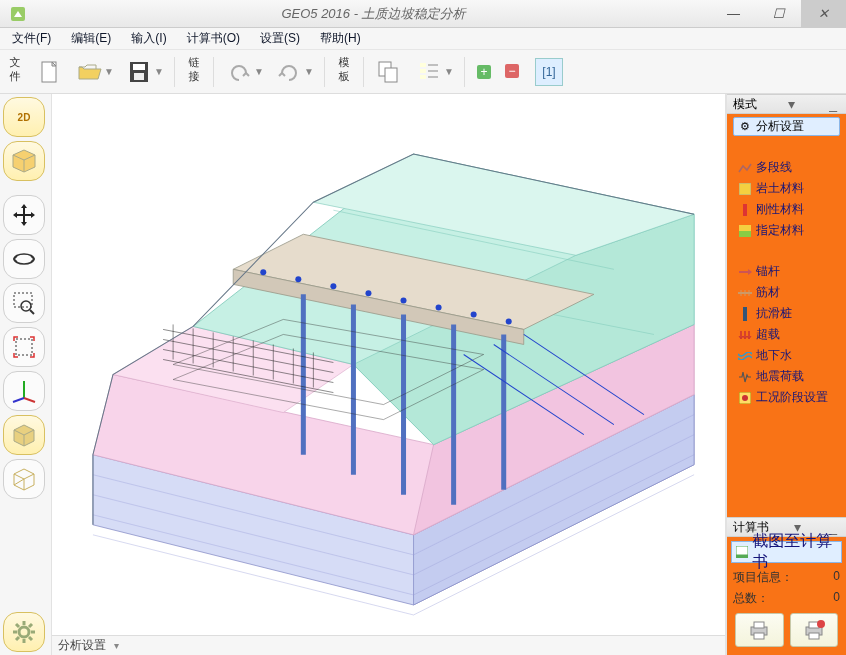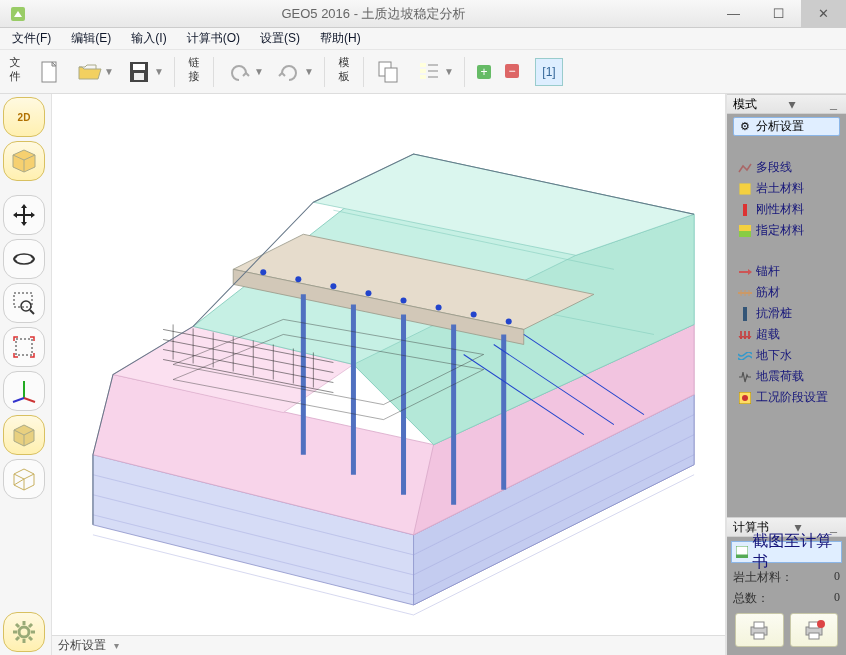--- a/index.html
+++ b/index.html
@@ -1,17 +1,17 @@
 <!DOCTYPE html>
 <html><head>
 <meta charset="utf-8">
 <style>
   * { box-sizing: border-box; }
   html, body { margin:0; padding:0; width:846px; height:655px; font-family: "Microsoft YaHei", Arial, sans-serif; font-size:12px; background:#eeeeee; overflow:hidden; }
-  .titlebar { height:28px; background:linear-gradient(#f8f8f8,#e8e8e8); border-bottom:1px solid #ccc; display:flex; align-items:center; }
+  .titlebar { height:28px; background:linear-gradient(#f8f8f8,#e8e8e8); border-bottom:1px solid #ccc; display:flex; align-items:center;font-style:italic; }
   .titlebar .logo { width:36px; height:28px; display:flex; align-items:center; justify-content:center; }
   .titlebar .title { flex:1; text-align:center; color:#666; font-size:13px; }
   .winbtns { display:flex; height:28px; }
   .winbtn { width:45px; height:28px; display:flex; align-items:center; justify-content:center; color:#555; font-size:13px; }
   .winbtn.close { background:#ccc; }
   .menubar { height:22px; background:#f6f6f6; border-bottom:1px solid #e6e6e6; display:flex; align-items:center; padding:0 6px; gap:8px; color:#0f172a; }
   .menubar span { padding:1px 6px; cursor:default; }
   .toolbar { height:44px; background:#f6f6f6; border-bottom:1px solid #ddd; display:flex; align-items:center; padding:0 4px; gap:6px; }
   .tbtn { height:36px; padding:0 4px; display:flex; align-items:center; justify-content:center; gap:2px; }
   .tb-sep { width:1px; height:30px; background:#ddd; margin:0 2px; }
@@ -26,21 +26,21 @@
   .rbtn.active { background:linear-gradient(#fff9e0,#fff0b0); border-color:#d8c060; }
   .rbtn.sel { background:linear-gradient(#fff9e0,#fff0b0); border-color:#d8c060; }
 
   
   .canvas { flex:1; height:100%; background:#ffffff; border-right:1px solid #e2e2e2; display:flex; flex-direction:column; }
   .viewport { flex:1; position:relative; overflow:hidden; background:#fff; }
   .statusrow { height:20px; border-top:1px solid #ddd; background:#f6f6f6; display:flex; align-items:center; padding:0 6px; gap:8px; color:#444; }
   .statusrow .drop { font-size:10px; color:#888; }
 
   
-  .right-col { width:120px; height:100%; background:#a3a3a3; border-left:1px solid #e2e2e2; display:flex; flex-direction:column;font-family:Liberation Serif, serif; }
+  .right-col { width:120px; height:100%; background:#f97316; border-left:1px solid #e2e2e2; display:flex; flex-direction:column; }
   .panel-hdr { height:20px; background:linear-gradient(#f0f0f0,#e4e4e4); border:1px solid #d0d0d0; border-left:none; border-right:none; display:flex; align-items:center; padding:0 6px; font-size:12px; }
   .panel-hdr .sp { margin-left:auto; font-size:14px; color:#666; padding:0 3px; }
   .panel-body { padding:3px 6px 3px 6px; overflow:hidden; }
   .mode-list { display:flex; flex-direction:column; gap:2px; }
   .mode-item { height:19px; display:flex; align-items:center; gap:4px; padding:0 4px; color:#15157a; font-size:12px; border:1px solid transparent; cursor:default; white-space:nowrap;}
   .mode-item.sel { background:#e0eeff; border:1px solid #8bb6e8; border-radius:2px; color:#000; }
   .mode-item.group-gap { margin-top:20px; }
   .ico { width:14px; height:14px; display:inline-flex; align-items:center; justify-content:center; font-size:11px; }
 
   .calc-body { padding:4px; }
@@ -453,21 +453,21 @@
       <div class="calc-btn">
         <span class="ico">
             <svg width="12" height="12">
               <rect width="12" height="9" fill="#fff" stroke="#5a5"></rect>
               <rect y="9" width="12" height="3" fill="#5a5"></rect>
             </svg>
           </span>
         <span>截图至计算书</span>
       </div>
       <div class="kv">
-        <span>岩土材料：</span>
+        <span>项目信息：</span>
         <span>0</span>
       </div>
       <div class="kv">
         <span>总数：</span>
         <span>0</span>
       </div>
       <div class="print-row">
         <div class="print-btn">
           <svg width="22" height="22">
               <rect x="3" y="8" width="16" height="8" fill="#ccc" stroke="#888"></rect>

